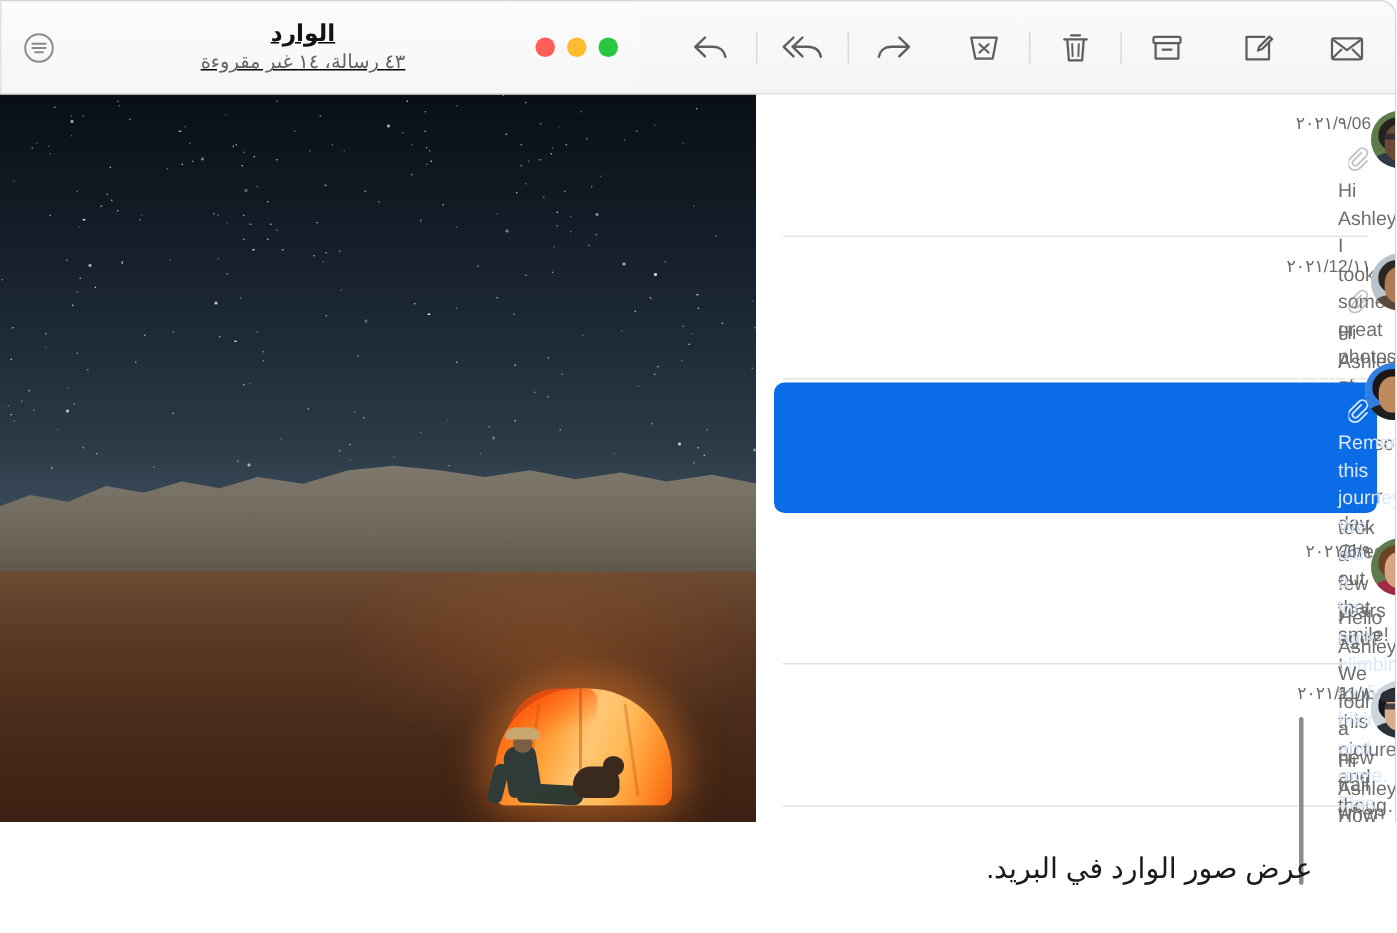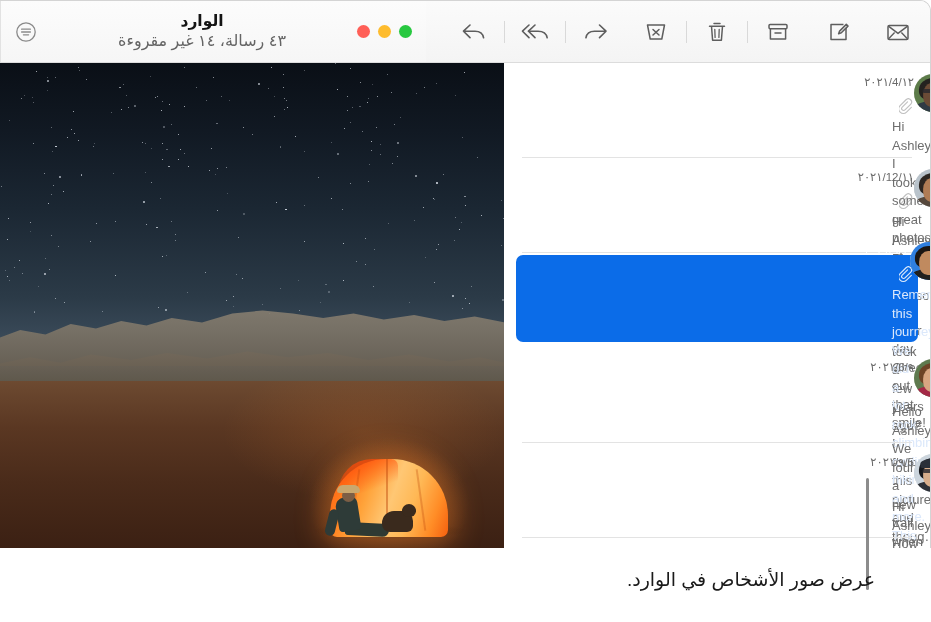--- a/index.html
+++ b/index.html
@@ -50,20 +50,21 @@
   .tb-right {
     width: 426px;
     height: 61px;
     display: flex;
     align-items: center;
     flex-direction: row;
     padding: 0 14px 0 10px;
     background: linear-gradient(to bottom, #fcfcfc 0%, #f6f6f6 100%);
     border-left: 1px solid #e2e2e2;
     position: relative;
+    text-decoration: underline;
   }
 
   .traffic {
     display: flex;
     gap: 8px;
     align-items: center;
     margin-left: 2px;
   }
   .light { width: 13px; height: 13px; border-radius: 50%; }
   .light.green  { background: #28c840; }
@@ -77,21 +78,21 @@
     direction: rtl;
     line-height: 1.18;
   }
   .inbox-title {
     font-size: 15.5px;
     font-weight: bold;
     color: #141414;
     letter-spacing: 0;
   }
   .inbox-sub {
-    font-size: 16px;
+    font-size: 13px;
     color: #646464;
     margin-top: 1px;
   }
 
   .filter-btn {
     width: 30px; height: 30px;
     display: flex; align-items: center; justify-content: center;
     margin-right: 18px;
   }
 
@@ -777,21 +778,21 @@
         <div class="p-hat"></div>
       </div>
 
       <div class="dog">
         <div class="dog-body"></div>
         <div class="dog-head"></div>
       </div>
     </div>
 
     <div class="list-pane" id="message-list">
-        <div class="msg"><span class="msg-inner"><span class="msg-date">٢٠٢١/4/١٢</span><span class="msg-clip"><svg viewBox="0 0 14 16" width="14" height="16">
+        <div class="msg"><span class="msg-inner"><span class="msg-date">٢٠٢١/٩/06</span><span class="msg-clip"><svg viewBox="0 0 14 16" width="14" height="16">
                 <path d="M10.4 4.2 L4.6 10 a2.1 2.1 0 0 0 3 3 l6.1-6.1 a3.5 3.5 0 0 0-5-5 L2.3 8.3 a4.9 4.9 0 0 0 7 7 l5.2-5.2" fill="none" stroke="#8d8d8d" stroke-width="1.25" stroke-linecap="round" transform="translate(-1,0) scale(0.92)"></path>
               </svg></span><span class="msg-avatar">
               <span class="face">
                 <span class="f-bg" style="background:#5d7c4a"></span>
                 <span class="f-body" style="background:#2f3a44"></span>
                 <span class="f-hair" style="background:#24221f"></span>
                 <span class="f-head" style="background:#6b4b36"></span>
                 <span class="f-glass"></span>
               </span>
             </span><span class="msg-preview">Hi Ashley, I took some great photos of the kids the other day. Check out that smile!</span></span><span class="sep"></span></div>
@@ -816,32 +817,32 @@
               </span>
             </span><span class="msg-preview">Remember this journey? We did a lot: rock climbing, cycling, hiking, and more. This vacati…</span></span></div>
         <div class="msg"><span class="msg-inner"><span class="msg-date">٢٠٢١/6/٩</span><span class="msg-avatar">
               <span class="face">
                 <span class="f-bg" style="background:#5e7a4e"></span>
                 <span class="f-body" style="background:#a32846"></span>
                 <span class="f-hair" style="background:#6d4326"></span>
                 <span class="f-head" style="background:#d8a581"></span>
               </span>
             </span><span class="msg-preview">Hello Ashley, We found a new trail when we were exploring Muir. It wasn’t crowded and had a gre…</span></span><span class="sep"></span></div>
-        <div class="msg"><span class="msg-inner"><span class="msg-date">٢٠٢١/٩/5</span><span class="msg-avatar">
+        <div class="msg"><span class="msg-inner"><span class="msg-date">٢٠٢١/11/٨</span><span class="msg-avatar">
               <span class="face">
                 <span class="f-bg" style="background:#ccd5dd"></span>
                 <span class="f-body" style="background:#2d3138"></span>
                 <span class="f-hair" style="background:#17181c"></span>
                 <span class="f-head" style="background:#d8ae8c"></span>
                 <span class="f-cap"></span>
                 <span class="f-glass"></span>
               </span>
             </span><span class="msg-preview">Hi Ashley, How are things? Just spoke with the team and they had a few comments on the fly…</span></span><span class="sep"></span></div>
       </div>
 
   </div>
 
   <div class="bottom-fill"></div>
 
   <div class="callout-line"></div>
-  <div class="callout-text">عرض صور الأشخاص في الوارد.</div>
+  <div class="callout-text">عرض صور الوارد في البريد.</div>
 
 </div>
 
 </body></html>

